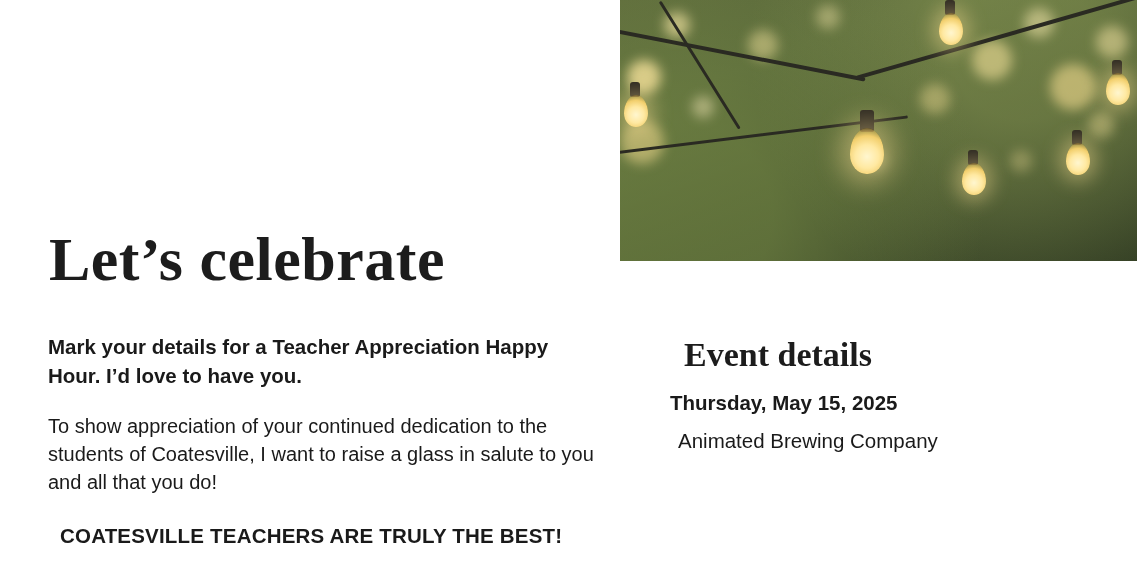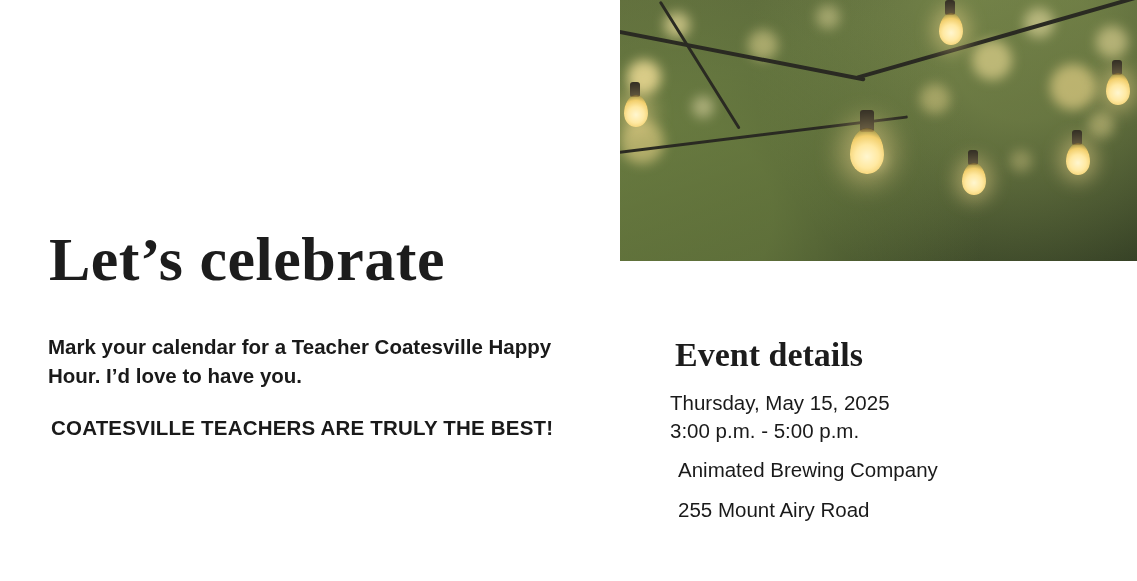--- a/index.html
+++ b/index.html
@@ -107,43 +107,43 @@
     font-size: 20px;
     line-height: 1.4;
     margin: 0 0 24px 0;
     color: #1a1a1a;
     max-width: 555px;
   }
   .shout {
     font-size: 20.5px;
     font-weight: bold;
     line-height: 1.55;
-    margin: 3px;
+    margin: 12px;
     color: #1a1a1a;
     letter-spacing: 0.2px;
     max-width: 540px;
   }
 
   
   .right-col {
     position: absolute;
     left: 670px;
     top: 336px;
     width: 430px;
   }
   .details-title {
     font-family: "Liberation Serif", serif;
     font-size: 34px;
     line-height: 1.1;
     color: #1c1c1c;
-    margin: 0 0 16px 5px;
+    margin: 0 0 16px 14px;
   }
   .detail-strong {
     font-size: 20.5px;
-    font-weight: normal;
+    font-weight: bold;
     line-height: 1.37;
     margin: 0;
     color: #1a1a1a;
   }
   .detail-line {
     font-size: 20.5px;
     line-height: 1.6;
     margin: 8px;
     color: #1a1a1a;
   }
@@ -196,23 +196,22 @@
   </div>
   <div class="bulb small" style="left:10px; top:82px;">
     <div class="socket"></div>
     <div class="glass"></div>
   </div>
 </div>
 
 <h1 class="headline">Let’s celebrate</h1>
 
 <div class="left-col">
-  <p class="lede">Mark your calendar for a Teacher Coatesville Happy Hour. I’d love to have you.</p>
+  <p class="lede">Mark your details for a Teacher Appreciation Happy Hour. I’d love to have you.</p>
+  <p class="body-text">To show appreciation of your continued dedication to the students of Coatesville, I want to raise a glass in salute to you and all that you do!</p>
   <p class="shout">COATESVILLE TEACHERS ARE TRULY THE BEST!</p>
 </div>
 
 <div class="right-col">
   <h2 class="details-title">Event details</h2>
   <p class="detail-strong">Thursday, May 15, 2025</p>
-  <p class="detail-strong">3:00 p.m. - 5:00 p.m.</p>
   <p class="detail-line">Animated Brewing Company</p>
-  <p class="detail-line">255 Mount Airy Road</p>
 </div>
 
 </body></html>

